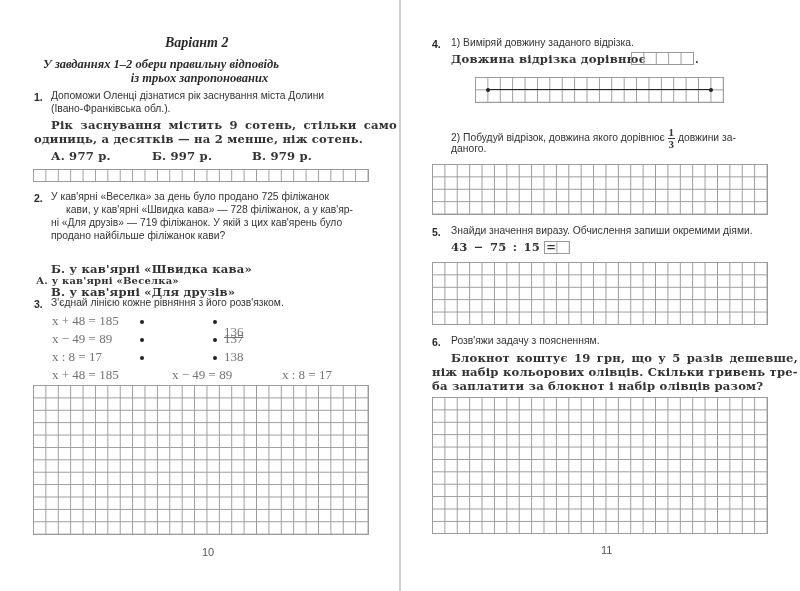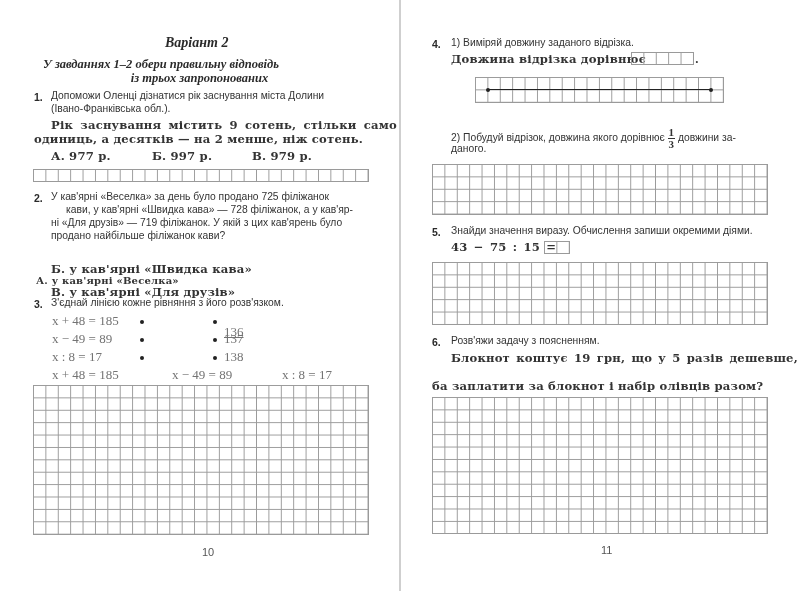--- a/index.html
+++ b/index.html
@@ -109,17 +109,18 @@
 
   <div class="abs num" style="left:31px; top:226px;">5.</div>
   <div class="abs q" style="left:50px; top:225px;">Знайди значення виразу. Обчислення запиши окремими діями.</div>
   <div class="abs bq" style="left:50px; top:241px; font-size:11.6px; word-spacing:2px;">43 − 75 : 15 =</div>
   <div class="grid" style="left:143px; top:241px; width:26px; height:13.4px;"></div>
   <div class="grid" style="left:31px; top:262px; width:336px; height:63.4px;"></div>
 
   <div class="abs num" style="left:31px; top:336px;">6.</div>
   <div class="abs q" style="left:50px; top:335px;">Розв'яжи задачу з поясненням.</div>
   <div class="abs bq" style="left:50px; top:352px; font-size:11.6px; word-spacing:2px;">Блокнот коштує 19 грн, що у 5 разів дешевше,</div>
+  <div class="abs bq" style="left:31px; top:366px; font-size:11.6px;">ніж набір кольорових олівців. Скільки гривень тре-</div>
   <div class="abs bq" style="left:31px; top:380px; font-size:11.6px;">ба заплатити за блокнот і набір олівців разом?</div>
   <div class="grid" style="left:31px; top:397px; width:336px; height:137px;"></div>
 
   <div class="abs pagenum" style="left:200px; top:544px;">11</div>
 </div>
 
 </body></html>

